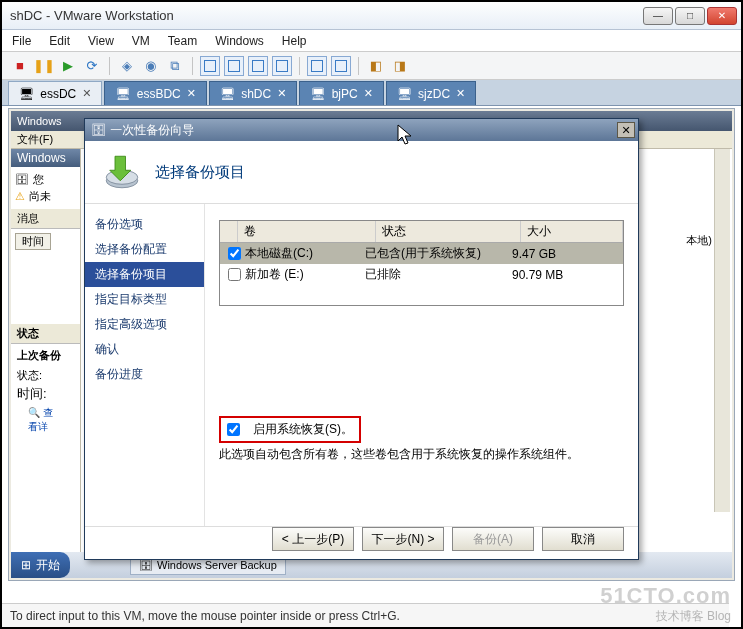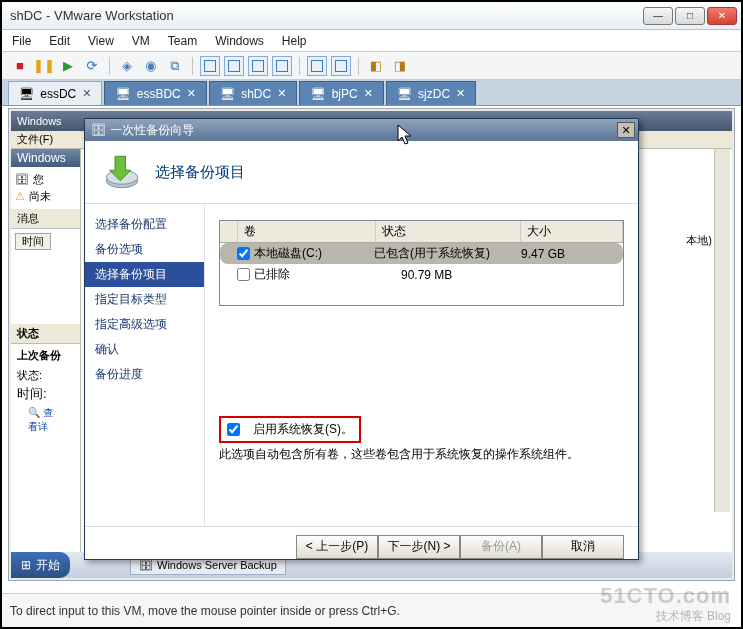--- a/index.html
+++ b/index.html
@@ -44,36 +44,36 @@
   .wiz-icon { width: 42px; height: 42px; }
   .wiz-header-title { font-size: 15px; color: #003a7a; font-weight: 400; }
   .wiz-body { display: flex; height: 322px; }
   .wiz-nav { width: 120px; border-right: 1px solid #e3e3e3; padding: 8px 0; font-size: 12px; }
   .nav-item { padding: 4px 10px; color: #1a3a6d; }
   .nav-item.sel { background: #2b4f9a; color: #fff; }
   .wiz-main { flex: 1; padding: 10px 14px; font-size: 12px; position: relative; }
   .vol-box { border: 1px solid #888; margin-top: 6px; }
   .vol-head { display: flex; background: #ede9dd; border-bottom: 1px solid #aaa; }
   .vol-head div { padding: 2px 6px; font-size: 12px; border-right: 1px solid #ccc; }
-  .vol-row { display: flex; align-items: center; padding: 1px 12px; font-size: 12px; border-radius: 8px; }
+  .vol-row { display: flex; align-items: center; padding: 1px 3px; font-size: 12px; }
   .vol-row.sel { background: #b8b7aa; }
   .vol-row .cb { width: 22px; text-align: center; }
   .vol-head .h-vol { width: 138px; }
   .vol-head .h-stat { width: 145px; }
   .vol-head .h-size { flex: 1; }
   .vol-row .c-vol { width: 120px; }
   .vol-row .c-stat { width: 147px; }
   .vol-row .c-size { flex: 1; }
   .sys-restore { margin-top: 110px; }
   .red-box { border: 2px solid #d40000; padding: 2px 6px 2px 2px; display: inline-flex; align-items: center; gap: 10px; }
   .desc { font-size: 12px; margin-top: 3px; line-height: 1.4; }
-  .wiz-foot { height: 40px; border-top: 1px solid #ddd; display: flex; align-items: center; justify-content: flex-end; padding-right: 14px; }
+  .wiz-foot { height: 40px; border-top: 1px solid #ddd; display: flex; align-items: flex-start; justify-content: flex-end; gap: 8px; padding-right: 14px; }
   .wbtn { min-width: 82px; height: 24px; font-size: 12px; border: 1px solid #888; background: linear-gradient(#fcfcfa,#e1ded0); }
   .wbtn.dis { color: #999; }
-  .statusbar { position: absolute; left: 0; right: 12px; bottom: 0; height: 34px; display: flex; align-items: center; font-size: 12px; color: #333; padding-left: 8px; border-top: 1px solid #ccc; background: #f6f6f6; }
+  .statusbar { position: absolute; left: 0; right: 12px; bottom: 0; height: 24px; display: flex; align-items: center; font-size: 12px; color: #333; padding-left: 8px; border-top: 1px solid #ccc; background: #f6f6f6; }
   .watermark { position: absolute; right: 10px; bottom: 18px; font-size: 22px; color: rgba(120,120,120,.35); font-weight: bold; letter-spacing: 1px; pointer-events:none; }
   .watermark2 { position: absolute; right: 10px; bottom: 2px; font-size: 12px; color: rgba(100,100,100,.45); pointer-events:none; }
   .cursor-svg { position:absolute; left:395px; top:122px; pointer-events:none; }
   .sep { width:1px; height:18px; background:#c4c4c4; margin:0 3px; }
   .scroll-stub { position:absolute; right:2px; top:0; bottom:40px; width:16px; background:#e8e6da; border-left:1px solid #c8c5b6; }
   .ico-sq { display:inline-block; width:12px; height:12px; border:1px solid currentColor; }
 </style>
 </head>
 <body>
 
@@ -221,22 +221,22 @@
       <div class="wiz-header">
         <svg class="wiz-icon" viewBox="0 0 48 48">
           <ellipse cx="24" cy="34" rx="18" ry="8" fill="#b8c4d0" stroke="#7b8999"></ellipse>
           <ellipse cx="24" cy="30" rx="18" ry="8" fill="#d6dee6" stroke="#7b8999"></ellipse>
           <path d="M16 6 L28 6 L28 22 L34 22 L22 34 L10 22 L16 22 Z" fill="#6bbf3b" stroke="#3d8a18"></path>
         </svg>
         <div class="wiz-header-title">选择备份项目</div>
       </div>
       <div class="wiz-body">
         <div class="wiz-nav">
+          <div class="nav-item">备份选项</div>
           <div class="nav-item">选择备份配置</div>
-          <div class="nav-item">备份选项</div>
           <div class="nav-item sel">选择备份项目</div>
           <div class="nav-item">指定目标类型</div>
           <div class="nav-item">指定高级选项</div>
           <div class="nav-item">确认</div>
           <div class="nav-item">备份进度</div>
         </div>
         <div class="wiz-main">
           <div class="vol-box">
             <div class="vol-head">
               <div style="width:18px;"></div>
@@ -245,20 +245,21 @@
               <div class="h-size">大小</div>
             </div>
             <div class="vol-row sel">
               <span class="cb"><input type="checkbox" checked="" style=""></span>
               <span class="c-vol">本地磁盘(C:)</span>
               <span class="c-stat">已包含(用于系统恢复)</span>
               <span class="c-size">9.47 GB</span>
             </div>
             <div class="vol-row">
               <span class="cb"><input type="checkbox" style=""></span>
+              <span class="c-vol">新加卷 (E:)</span>
               <span class="c-stat">已排除</span>
               <span class="c-size">90.79 MB</span>
             </div>
             <div style="height:20px;"></div>
           </div>
           <div class="sys-restore">
             <span class="red-box">
               <input type="checkbox" checked="" style="">
               <span>启用系统恢复(S)。</span>
             </span>

